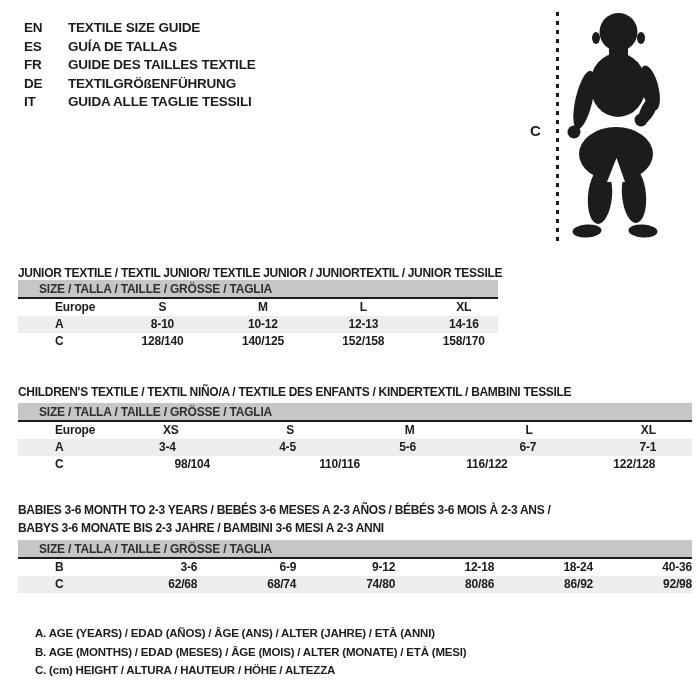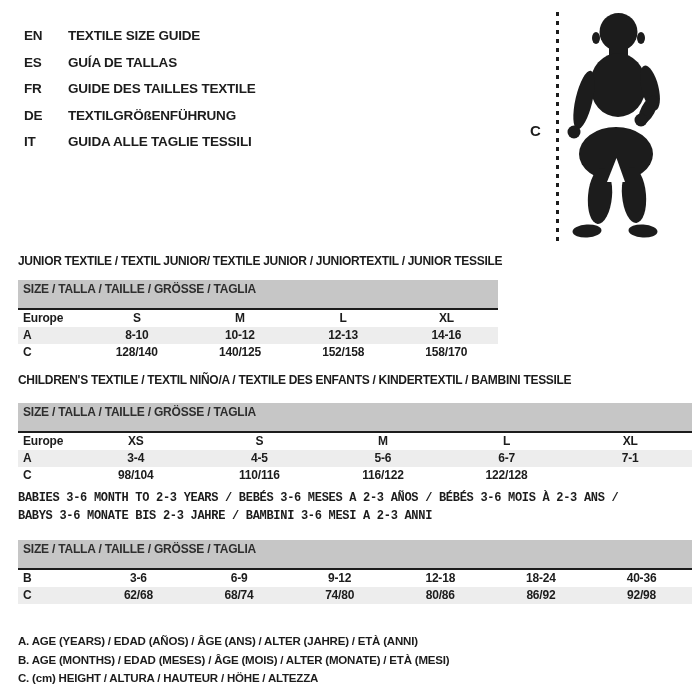--- a/index.html
+++ b/index.html
@@ -15,58 +15,58 @@
     width: 700px;
     height: 700px;
     background: var(--bg);
     overflow: hidden;
     font-family: "Liberation Sans", "DejaVu Sans", sans-serif;
     color: var(--ink);
     font-weight: bold;
   }
   
   .lang-list { position: absolute; left: 24px; top: 19px; }
-  .lang-row { display: flex; height: 18.6px; line-height: 18.6px; font-size: 13.5px; letter-spacing: -0.2px; margin-top: 8px; }
+  .lang-row { display: flex; height: 18.6px; line-height: 18.6px; font-size: 13.5px; letter-spacing: -0.2px; }
   .lang-code { width: 44px; }
   
   .c-label { position: absolute; left: 530px; top: 122px; font-size: 15px; }
   .dash-line {
     position: absolute; left: 556px; top: 12px; width: 3px; height: 234px;
     background: repeating-linear-gradient(to bottom, var(--ink) 0 4px, transparent 4px 9px);
   }
   .toddler { position: absolute; left: 557px; top: 10px; width: 112px; height: 235px; }
   .toddler .ink { fill: var(--ink); }
   .toddler .cut { fill: var(--bg); }
   
-  .sec-title { position: absolute; left: 18px; font-size: 12px; letter-spacing: -0.3px; white-space: nowrap; }
-  .sec-title.two-line { white-space: normal; line-height: 17.5px; font-family: Liberation Mono, monospace; }
+  .sec-title { position: absolute; left: 18px; font-size: 12px; letter-spacing: -0.3px; white-space: nowrap; margin-top: 12px; }
+  .sec-title.two-line { white-space: normal; line-height: 17.5px; }
   
   .size-table { position: absolute; left: 18px; font-size: 12px; }
   .bar {
     background: var(--bar);
     border-bottom: 2px solid var(--ink);
-    height: 30px; line-height: 18px;
-    padding-left: 5px;
+    height: 19px; line-height: 18px;
+    padding-left: 21px;
     color: #2e2e2e;
     letter-spacing: -0.2px;
   }
   .trow { display: flex; height: 17px; line-height: 17px; }
   .trow.shade { background: var(--shade); }
-  .tcell { text-align: center; letter-spacing: -0.2px; }
+  .tcell { text-align: center; letter-spacing: -0.2px; margin-left: 32px; }
   .tcell.lbl { text-align: left; padding-left: 5px; }
   .t1 { width: 480px; }
   .t1 .lbl { width: 14%; }
   .t1 .c  { width: 21.5%; }
   .t2, .t3 { width: 674px; }
   .t2 .lbl { width: 8.3%; }
   .t2 .c  { width: 18.34%; }
   .t3 .lbl { width: 10.4%; }
-  .t3 .c  { width: 14.93%; }
-  
-  .footnotes { position: absolute; left: 18px; top: 624px; margin-top: 8px; }
+  .t3 .c  { width: 14.93%; text-align: right; }
+  
+  .footnotes { position: absolute; left: 35px; top: 624px; }
   .footnote { height: 18.6px; line-height: 18.6px; font-size: 11.5px; letter-spacing: -0.2px; white-space: nowrap; }
 </style>
 </head>
 <body>
 
 <div class="page">
 
   <div class="lang-list">
     <div class="lang-row">
       <span class="lang-code">EN</span>

